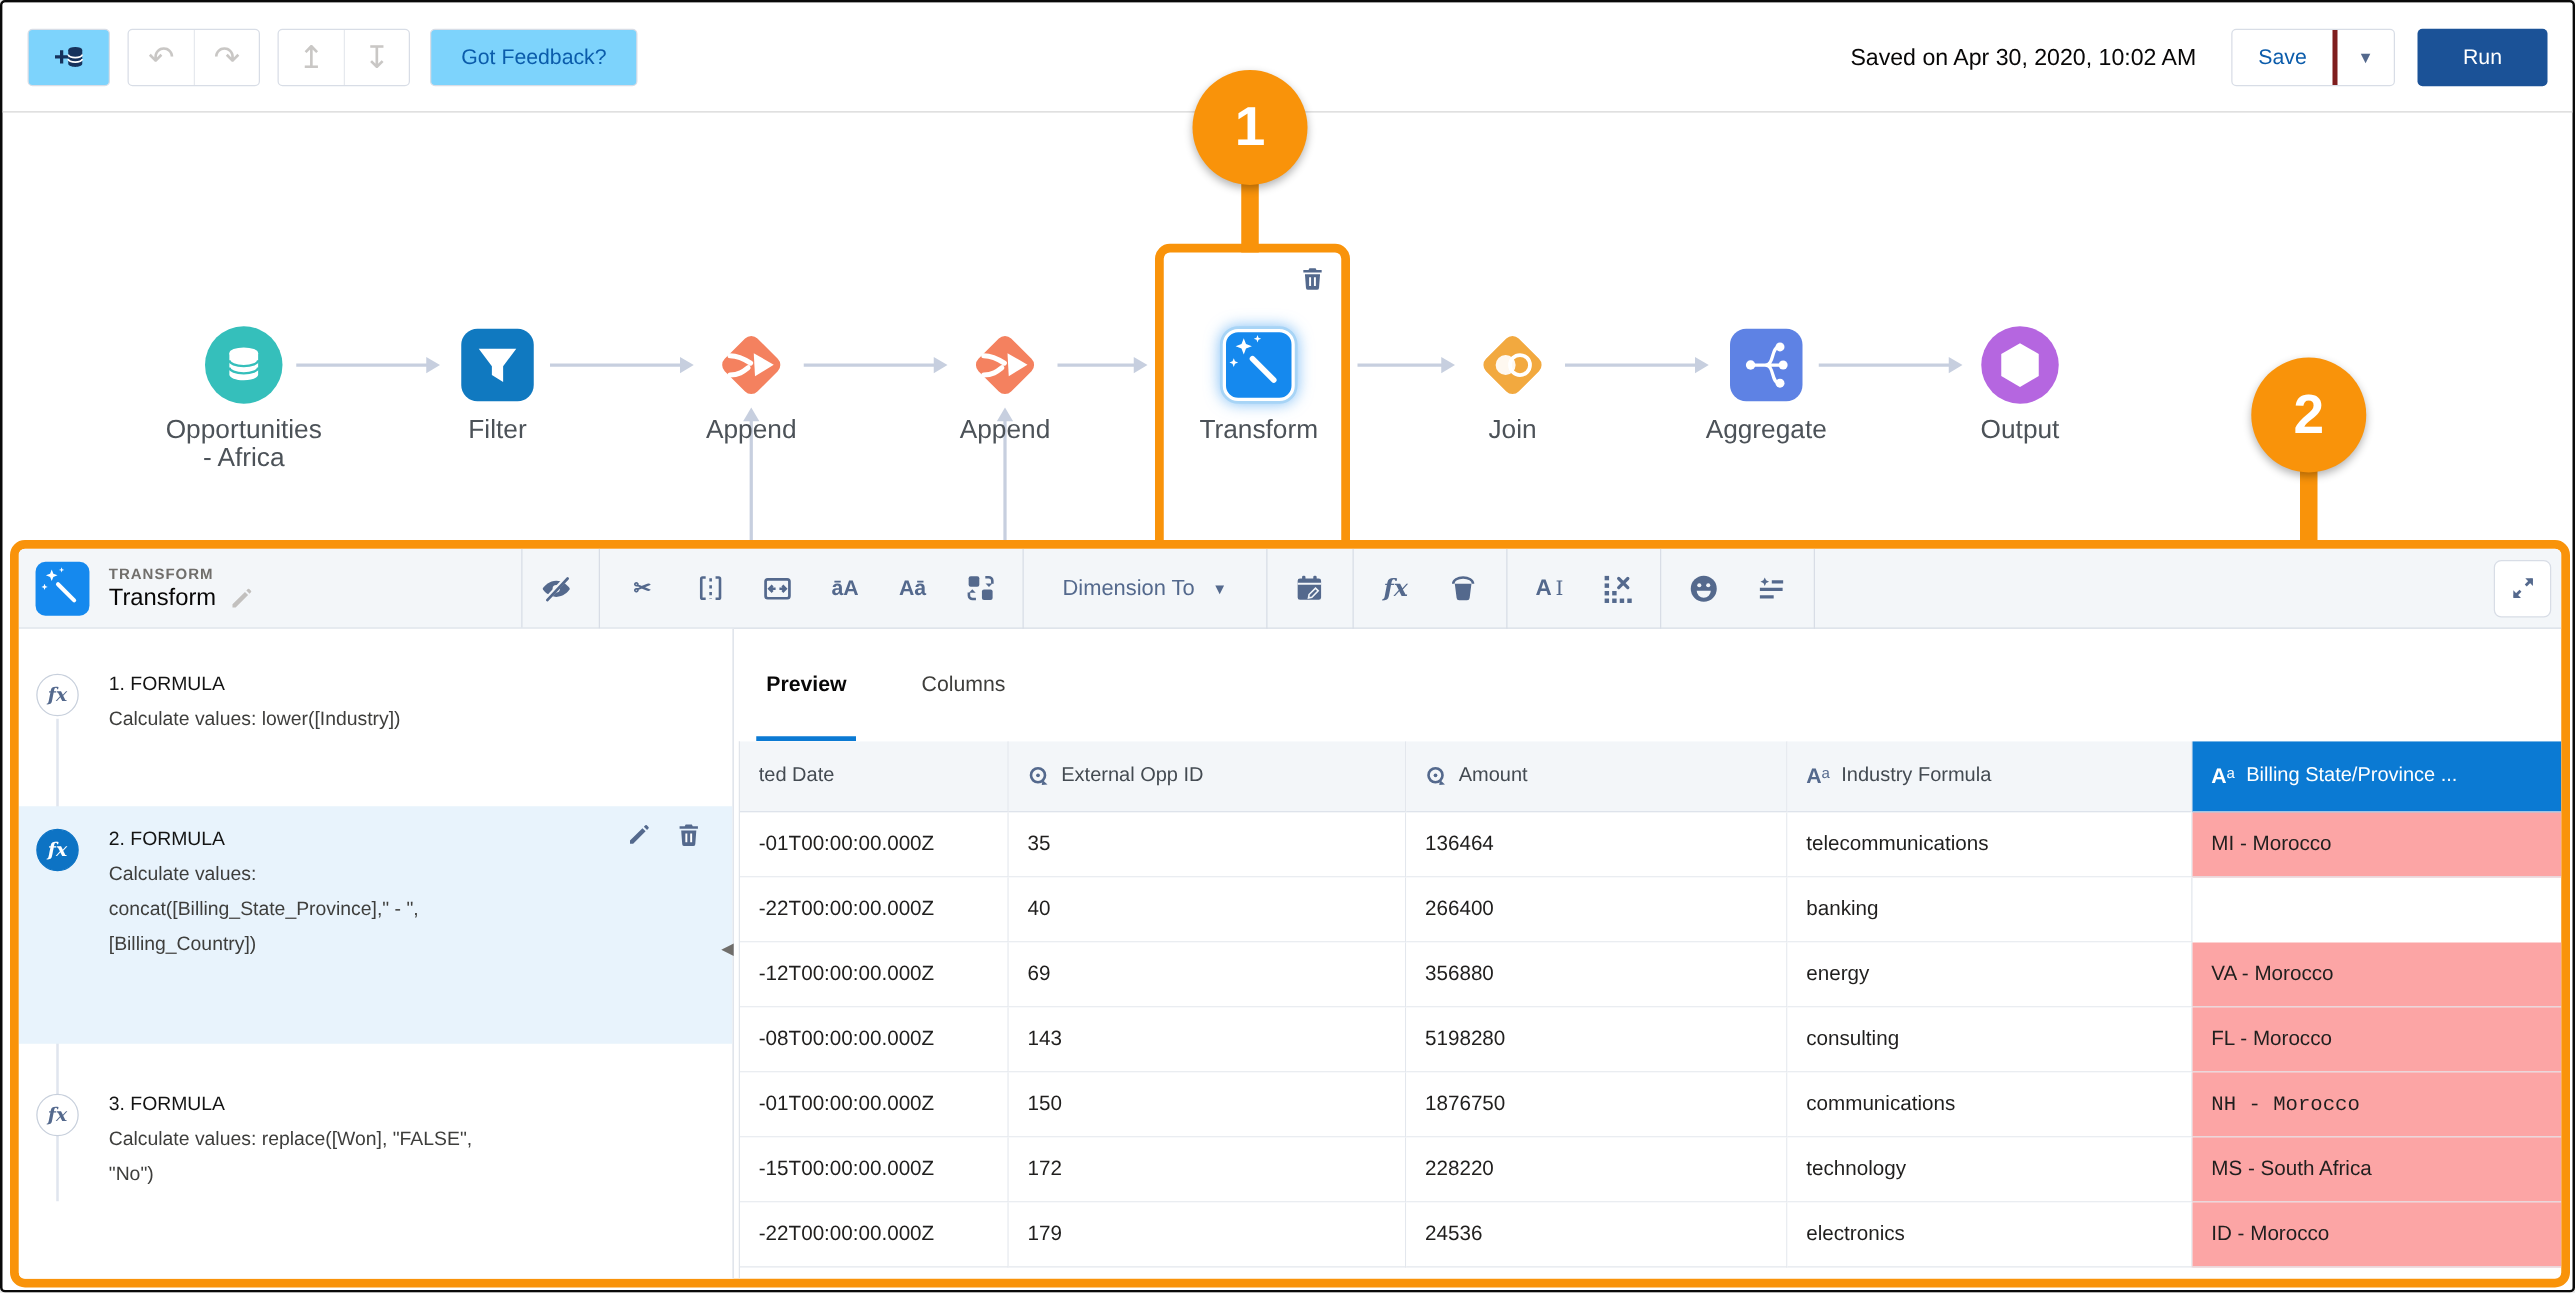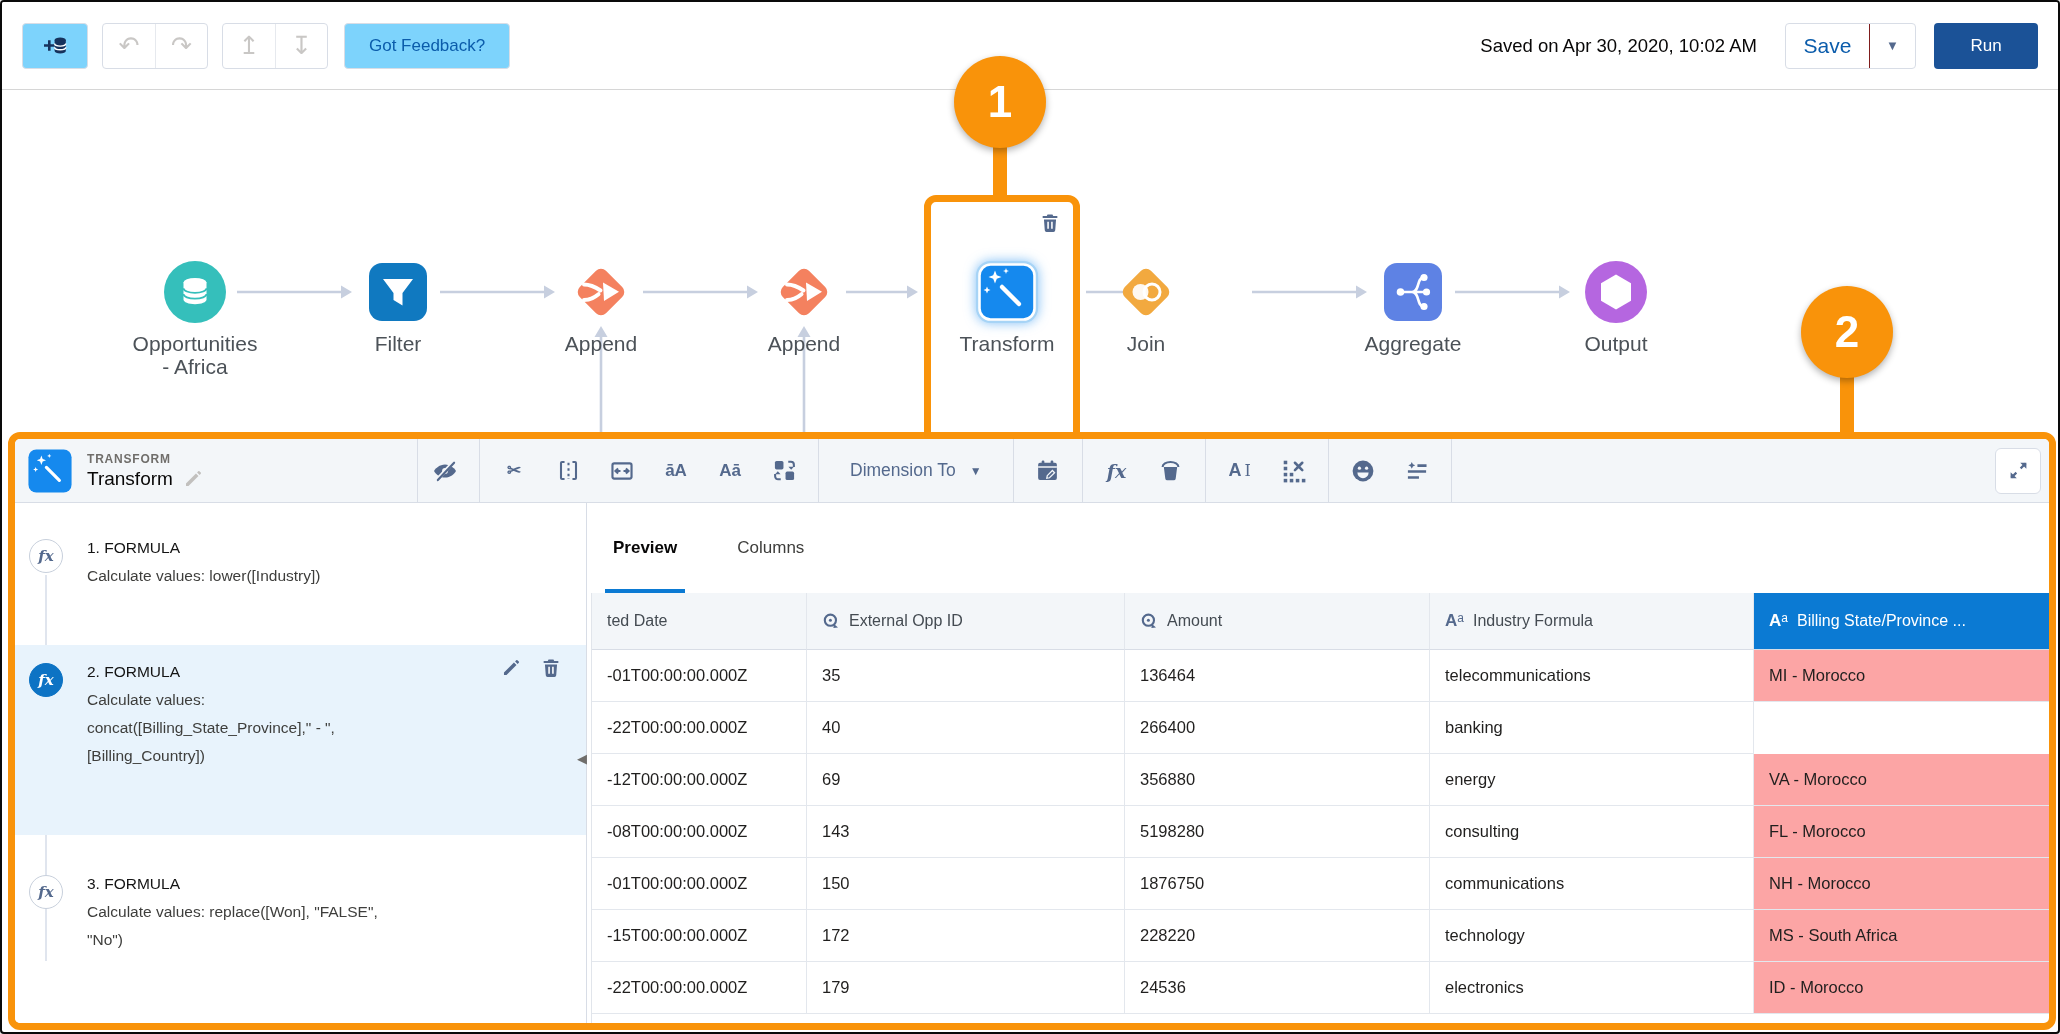--- a/index.html
+++ b/index.html
@@ -12,22 +12,22 @@
     display:flex;align-items:center;padding:0 20px;background:#fff;z-index:2;}
   .tb-btn{height:46px;border:1px solid #d8dde6;border-radius:4px;background:#7dd3fc;
     display:flex;align-items:center;justify-content:center;cursor:pointer;}
   .addbtn{width:66px;}
   .tb-group{display:flex;height:46px;border:1px solid #d8dde6;border-radius:4px;margin-left:14px;overflow:hidden;background:#fff;}
   .tb-group .cell{width:52px;display:flex;align-items:center;justify-content:center;font-size:25px;color:#c9c7c5;cursor:default;}
   .tb-group .cell + .cell{border-left:1px solid #e6e9ee;}
   .feedback{margin-left:16px;padding:0 24px;color:#0b5cab;font-size:17px;}
   .saved{margin-left:auto;font-size:18.5px;color:#080707;}
   .savegroup{display:flex;height:46px;border:1px solid #d8dde6;border-radius:4px;margin-left:28px;overflow:hidden;background:#fff;}
-  .save-main{width:84px;display:flex;align-items:center;justify-content:center;color:#0b5cab;font-size:21px;
-    border-right:1px solid #7f1d1d;cursor:pointer;}
+  .save-main{width:84px;display:flex;align-items:center;justify-content:center;color:#0b5cab;font-size:17px;
+    border-right:4px solid #7f1d1d;cursor:pointer;}
   .save-caret{width:45px;display:flex;align-items:center;justify-content:center;color:#54698d;font-size:13px;cursor:pointer;}
   .runbtn{margin-left:18px;width:104px;height:46px;background:#1b5297;color:#fff;border-radius:4px;
     font-size:17px;display:flex;align-items:center;justify-content:center;cursor:pointer;border:none;}
 
   
   .canvas{position:absolute;left:0;top:88px;width:2060px;height:342px;z-index:1;}
   svg.wires{position:absolute;left:0;top:0;}
   .node{position:absolute;top:170px;width:160px;margin-left:-80px;display:flex;flex-direction:column;
     align-items:center;cursor:pointer;}
   .nshape{width:64px;height:64px;flex:none;}
@@ -213,21 +213,21 @@
           <div class="nshape sel"><svg width="64" height="64" viewBox="0 0 64 64">
               <rect x="2.2" y="2.2" width="59.6" height="59.6" rx="13.5" fill="none" stroke="#a7d4f6" stroke-width="2.5"></rect>
               <rect x="4.5" y="4.5" width="55" height="55" rx="11" fill="#1589ee" stroke="#fff" stroke-width="2.6"></rect>
               <path d="M27 27L44 44" stroke="#fff" stroke-width="4.5" stroke-linecap="round"></path>
               <path d="M20 10.5 L21.8 15.2 L26.5 17 L21.8 18.8 L20 23.5 L18.2 18.8 L13.5 17 L18.2 15.2 Z" fill="#fff"></path>
               <path d="M12 26.5 L13 29 L15.5 30 L13 31 L12 33.5 L11 31 L8.5 30 L11 29 Z" fill="#fff"></path>
               <path d="M31 8 L31.8 10.2 L34 11 L31.8 11.8 L31 14 L30.2 11.8 L28 11 L30.2 10.2 Z" fill="#fff"></path>
             </svg></div>
           <div class="nlabel">Transform</div>
         </div>
-        <div class="node" style="left: 1144px;">
+        <div class="node" style="left: 1208px;">
           <div class="nshape"><svg width="64" height="64" viewBox="0 0 64 64">
               <rect x="13.5" y="13.5" width="37" height="37" rx="7" transform="rotate(45 32 32)" fill="#f2a93f"></rect>
               <circle cx="26.5" cy="32" r="8" fill="#fff" opacity="0.92"></circle>
               <circle cx="38" cy="32" r="8" fill="none" stroke="#fff" stroke-width="3"></circle>
             </svg></div>
           <div class="nlabel">Join</div>
         </div>
         <div class="node" style="left: 1411px;">
           <div class="nshape"><svg width="64" height="64" viewBox="0 0 64 64">
               <rect x="3" y="3" width="58" height="58" rx="13" fill="#5e82e4"></rect>
@@ -495,21 +495,21 @@
               <div class="tc" style="width: 318px;">143</div>
               <div class="tc" style="width: 305px;">5198280</div>
               <div class="tc" style="width: 324px;">consulting</div>
               <div class="tc selc" style="width: 296px;">FL - Morocco</div>
             </div>
             <div class="tr">
               <div class="tc" style="width: 215px;">-01T00:00:00.000Z</div>
               <div class="tc" style="width: 318px;">150</div>
               <div class="tc" style="width: 305px;">1876750</div>
               <div class="tc" style="width: 324px;">communications</div>
-              <div class="tc selc" style="width: 296px;">NH - Morocco</div>
+              <div class="tc selc" style="width: 296px; font-family: Liberation Mono, monospace;">NH - Morocco</div>
             </div>
             <div class="tr">
               <div class="tc" style="width: 215px;">-15T00:00:00.000Z</div>
               <div class="tc" style="width: 318px;">172</div>
               <div class="tc" style="width: 305px;">228220</div>
               <div class="tc" style="width: 324px;">technology</div>
               <div class="tc selc" style="width: 296px;">MS - South Africa</div>
             </div>
             <div class="tr">
               <div class="tc" style="width: 215px;">-22T00:00:00.000Z</div>

